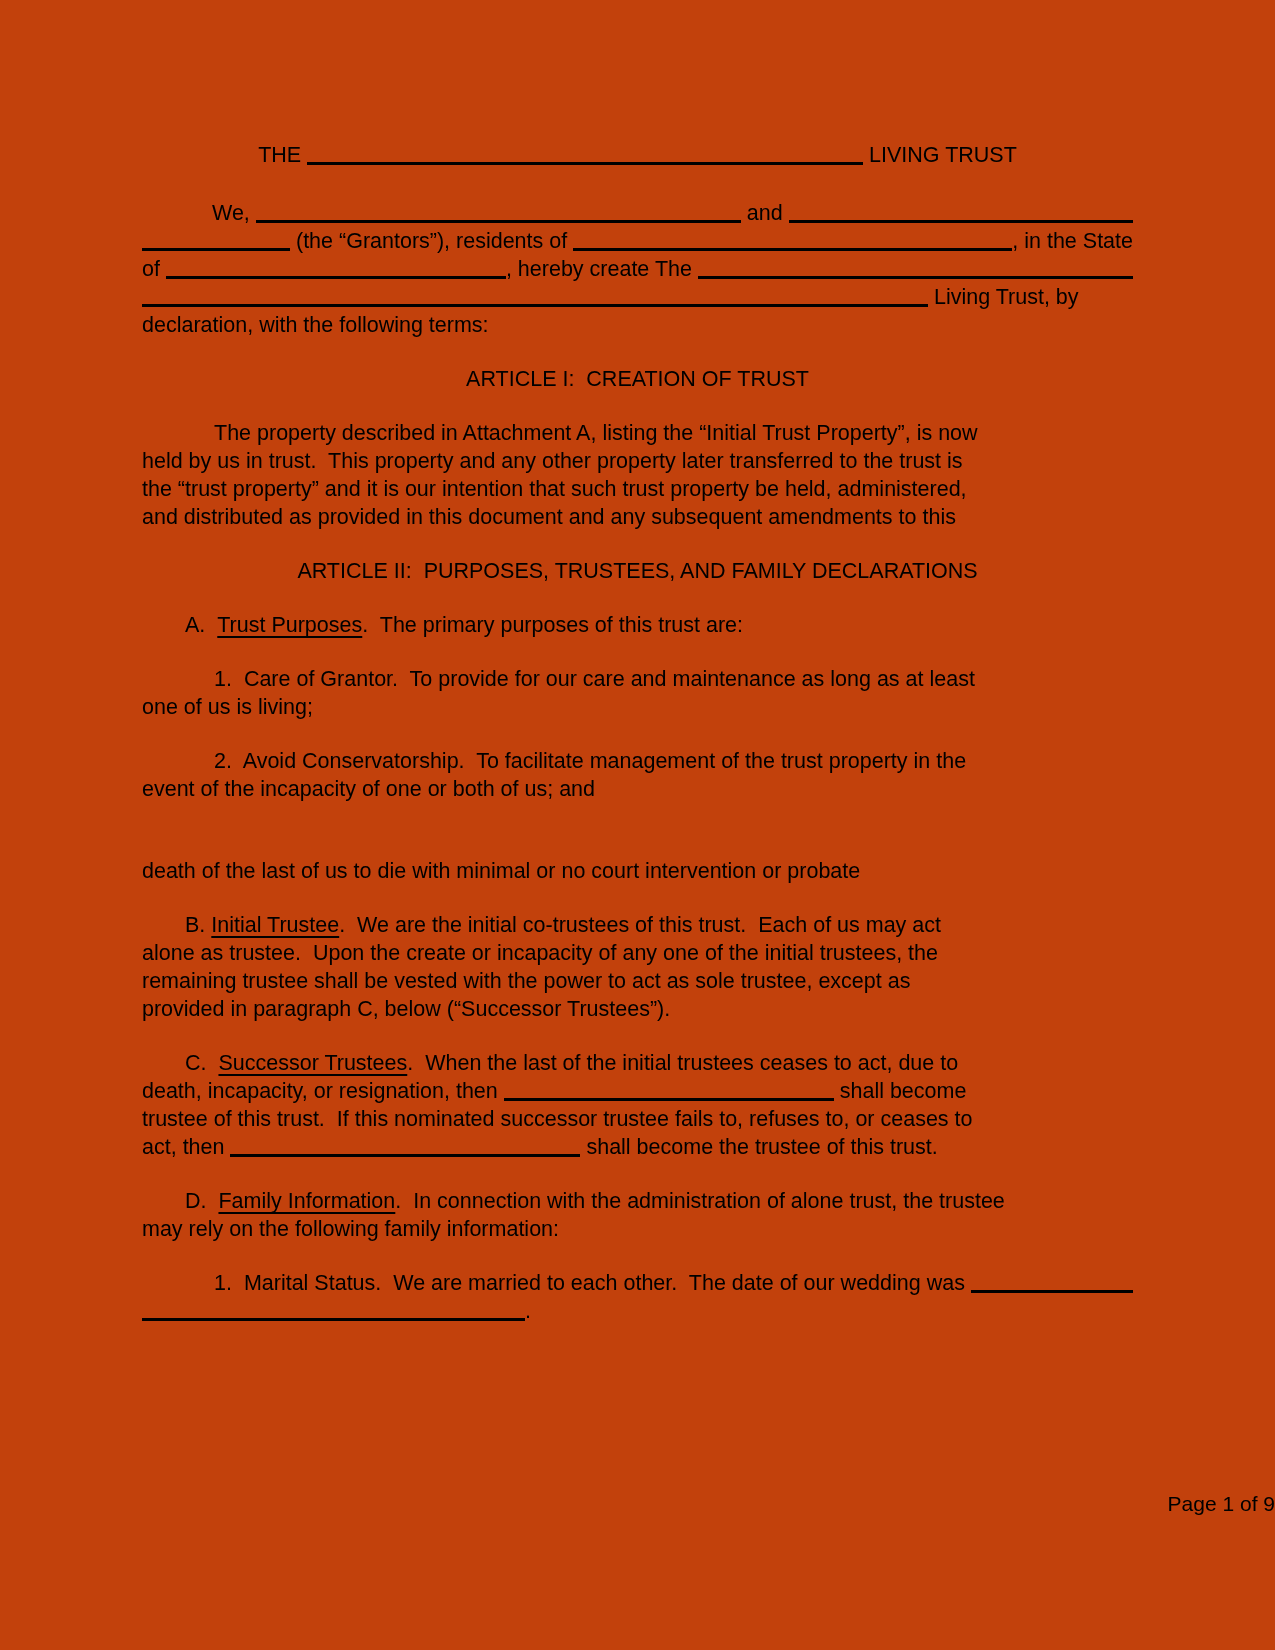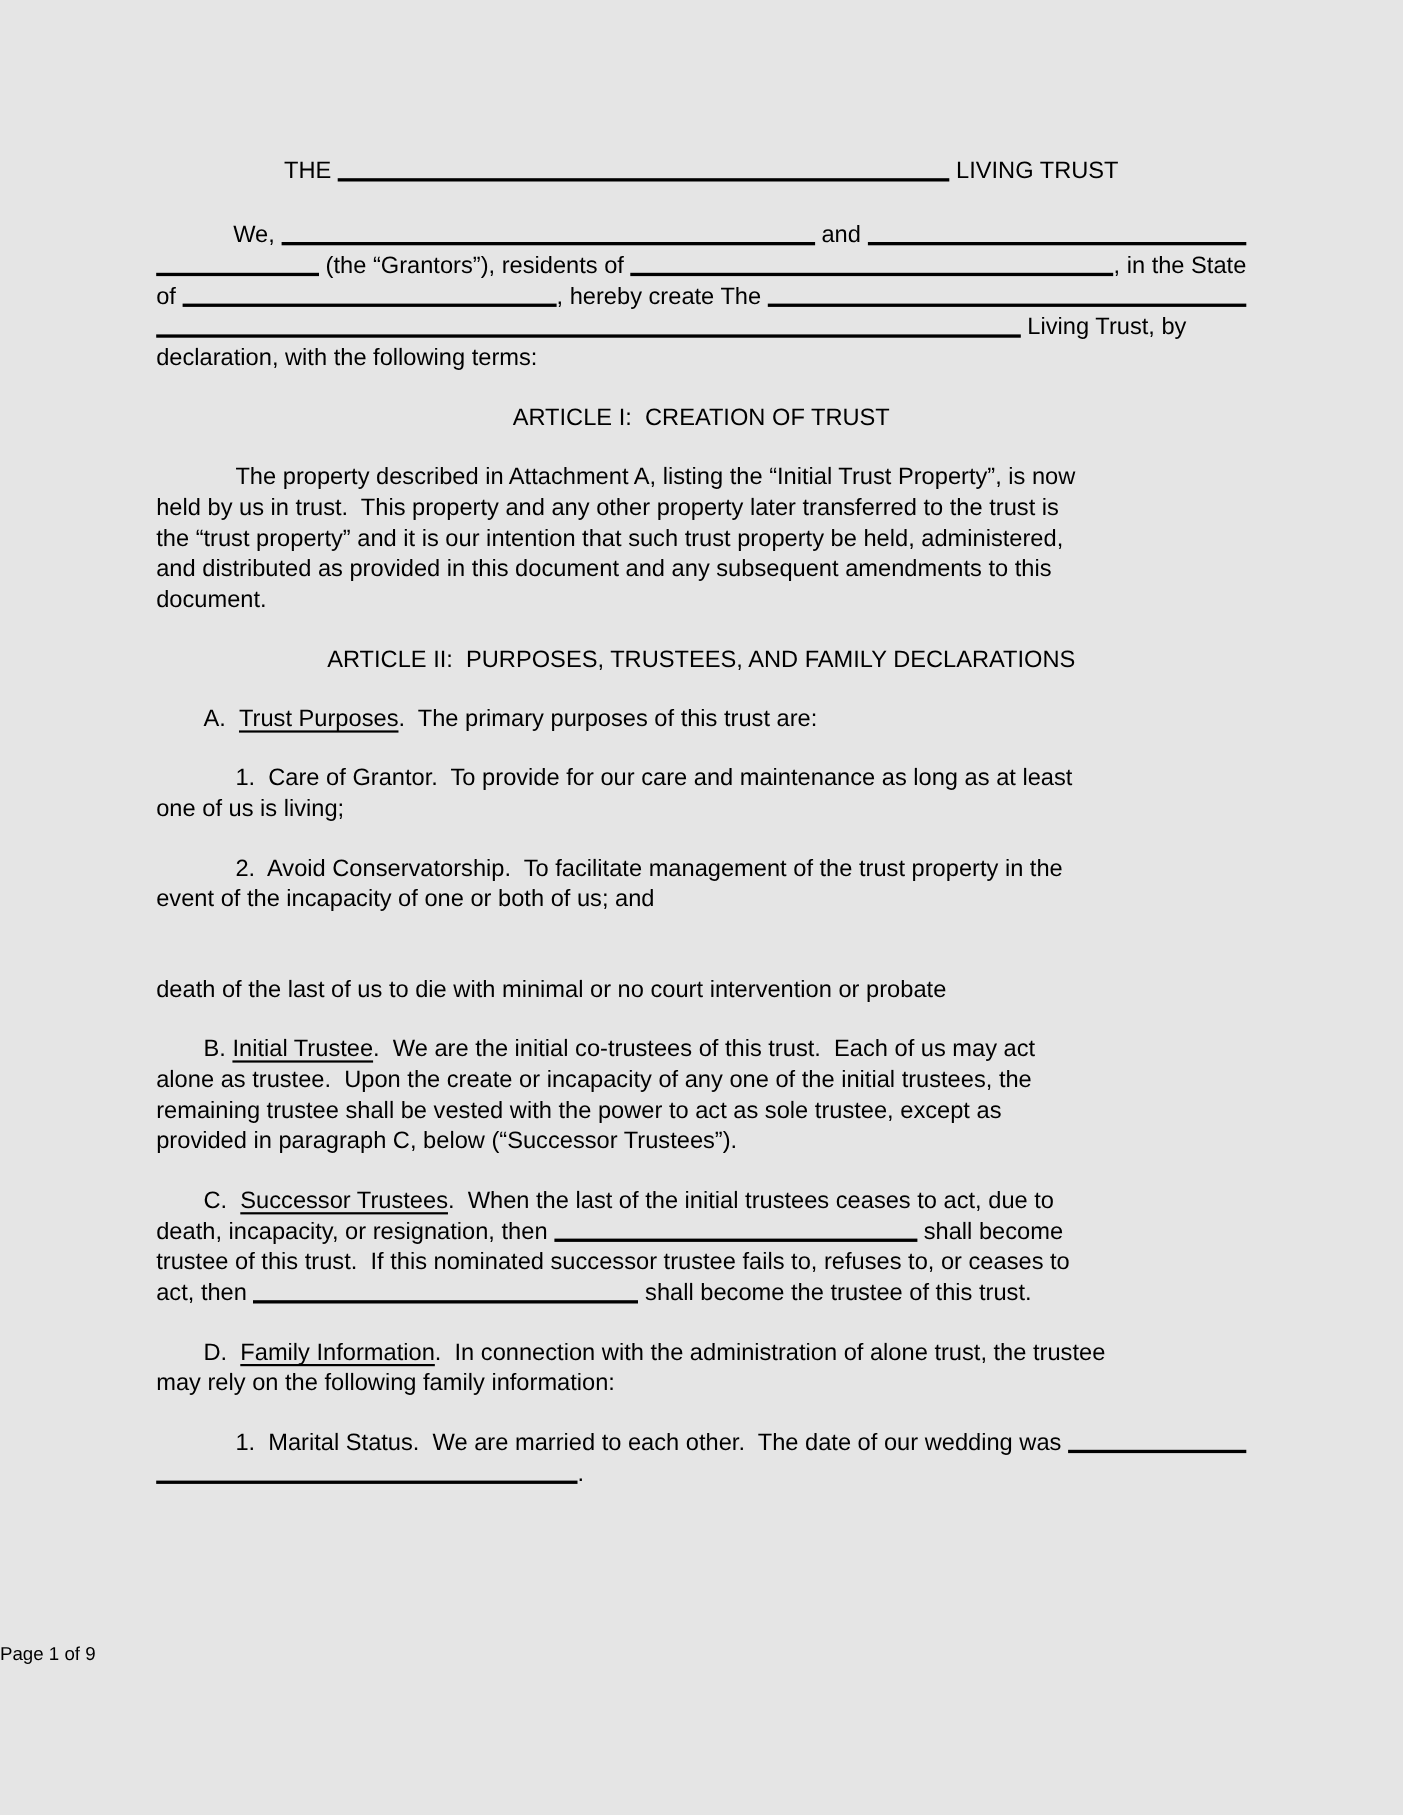--- a/index.html
+++ b/index.html
@@ -1,20 +1,20 @@
 <!DOCTYPE html>
 <html><head>
 <meta charset="utf-8">
 <style>
   html,body{margin:0;padding:0;background:#888;}
   .page{
     position:relative;
     width:1275px;height:1650px;
     margin:0 auto;
-    background:#e5e5e5;
+    background:#c2410c;
     font-family:"Liberation Sans","DejaVu Sans",sans-serif;
     font-size:21.5px;
     color:#000;
     box-sizing:border-box;
     padding:141px 142px 0 142px;
     overflow:hidden;
   }
   .block{margin-top:26px;}
   .block:first-child{margin-top:0;}
   .block.gap-large{margin-top:30px;}
@@ -38,22 +38,22 @@
     border-bottom:3px solid #000;
     margin-bottom:4px;
   }
   .blank.grow{flex:1 1 auto;}
   .heading .line{justify-content:center;font-weight:normal;}
   .center .line{justify-content:center;}
   .footer{
     position:absolute;
     left:0;right:0;
     bottom:132px;
-    text-align:left;
-    font-size:17px;
+    text-align:right;
+    font-size:21px;
     line-height:28px;
   }
 </style>
 </head>
 <body>
 
 <div class="page">
   <div class="block center">
       <div class="line"><span class="seg">THE </span><span class="blank" style="width: 556px;"></span><span class="seg"> LIVING TRUST</span></div>
     </div>
@@ -65,21 +65,20 @@
       <div class="line"><span class="seg">declaration, with the following terms:</span></div>
     </div>
     <div class="block heading">
       <div class="line"><span class="seg">ARTICLE I:  CREATION OF TRUST</span></div>
     </div>
     <div class="block">
       <div class="line"><span class="tab" style="width: 72px;"></span><span class="seg">The property described in Attachment A, listing the “Initial Trust Property”, is now</span></div>
       <div class="line"><span class="seg">held by us in trust.  This property and any other property later transferred to the trust is</span></div>
       <div class="line"><span class="seg">the “trust property” and it is our intention that such trust property be held, administered,</span></div>
       <div class="line"><span class="seg">and distributed as provided in this document and any subsequent amendments to this</span></div>
-      <div class="line"><span class="seg">document.</span></div>
     </div>
     <div class="block heading">
       <div class="line"><span class="seg">ARTICLE II:  PURPOSES, TRUSTEES, AND FAMILY DECLARATIONS</span></div>
     </div>
     <div class="block">
       <div class="line"><span class="tab" style="width: 43px;"></span><span class="seg">A.  </span><span class="seg underlined">Trust Purposes</span><span class="seg">.  The primary purposes of this trust are:</span></div>
     </div>
     <div class="block">
       <div class="line"><span class="tab" style="width: 72px;"></span><span class="seg">1.  Care of Grantor.  To provide for our care and maintenance as long as at least</span></div>
       <div class="line"><span class="seg">one of us is living;</span></div>

